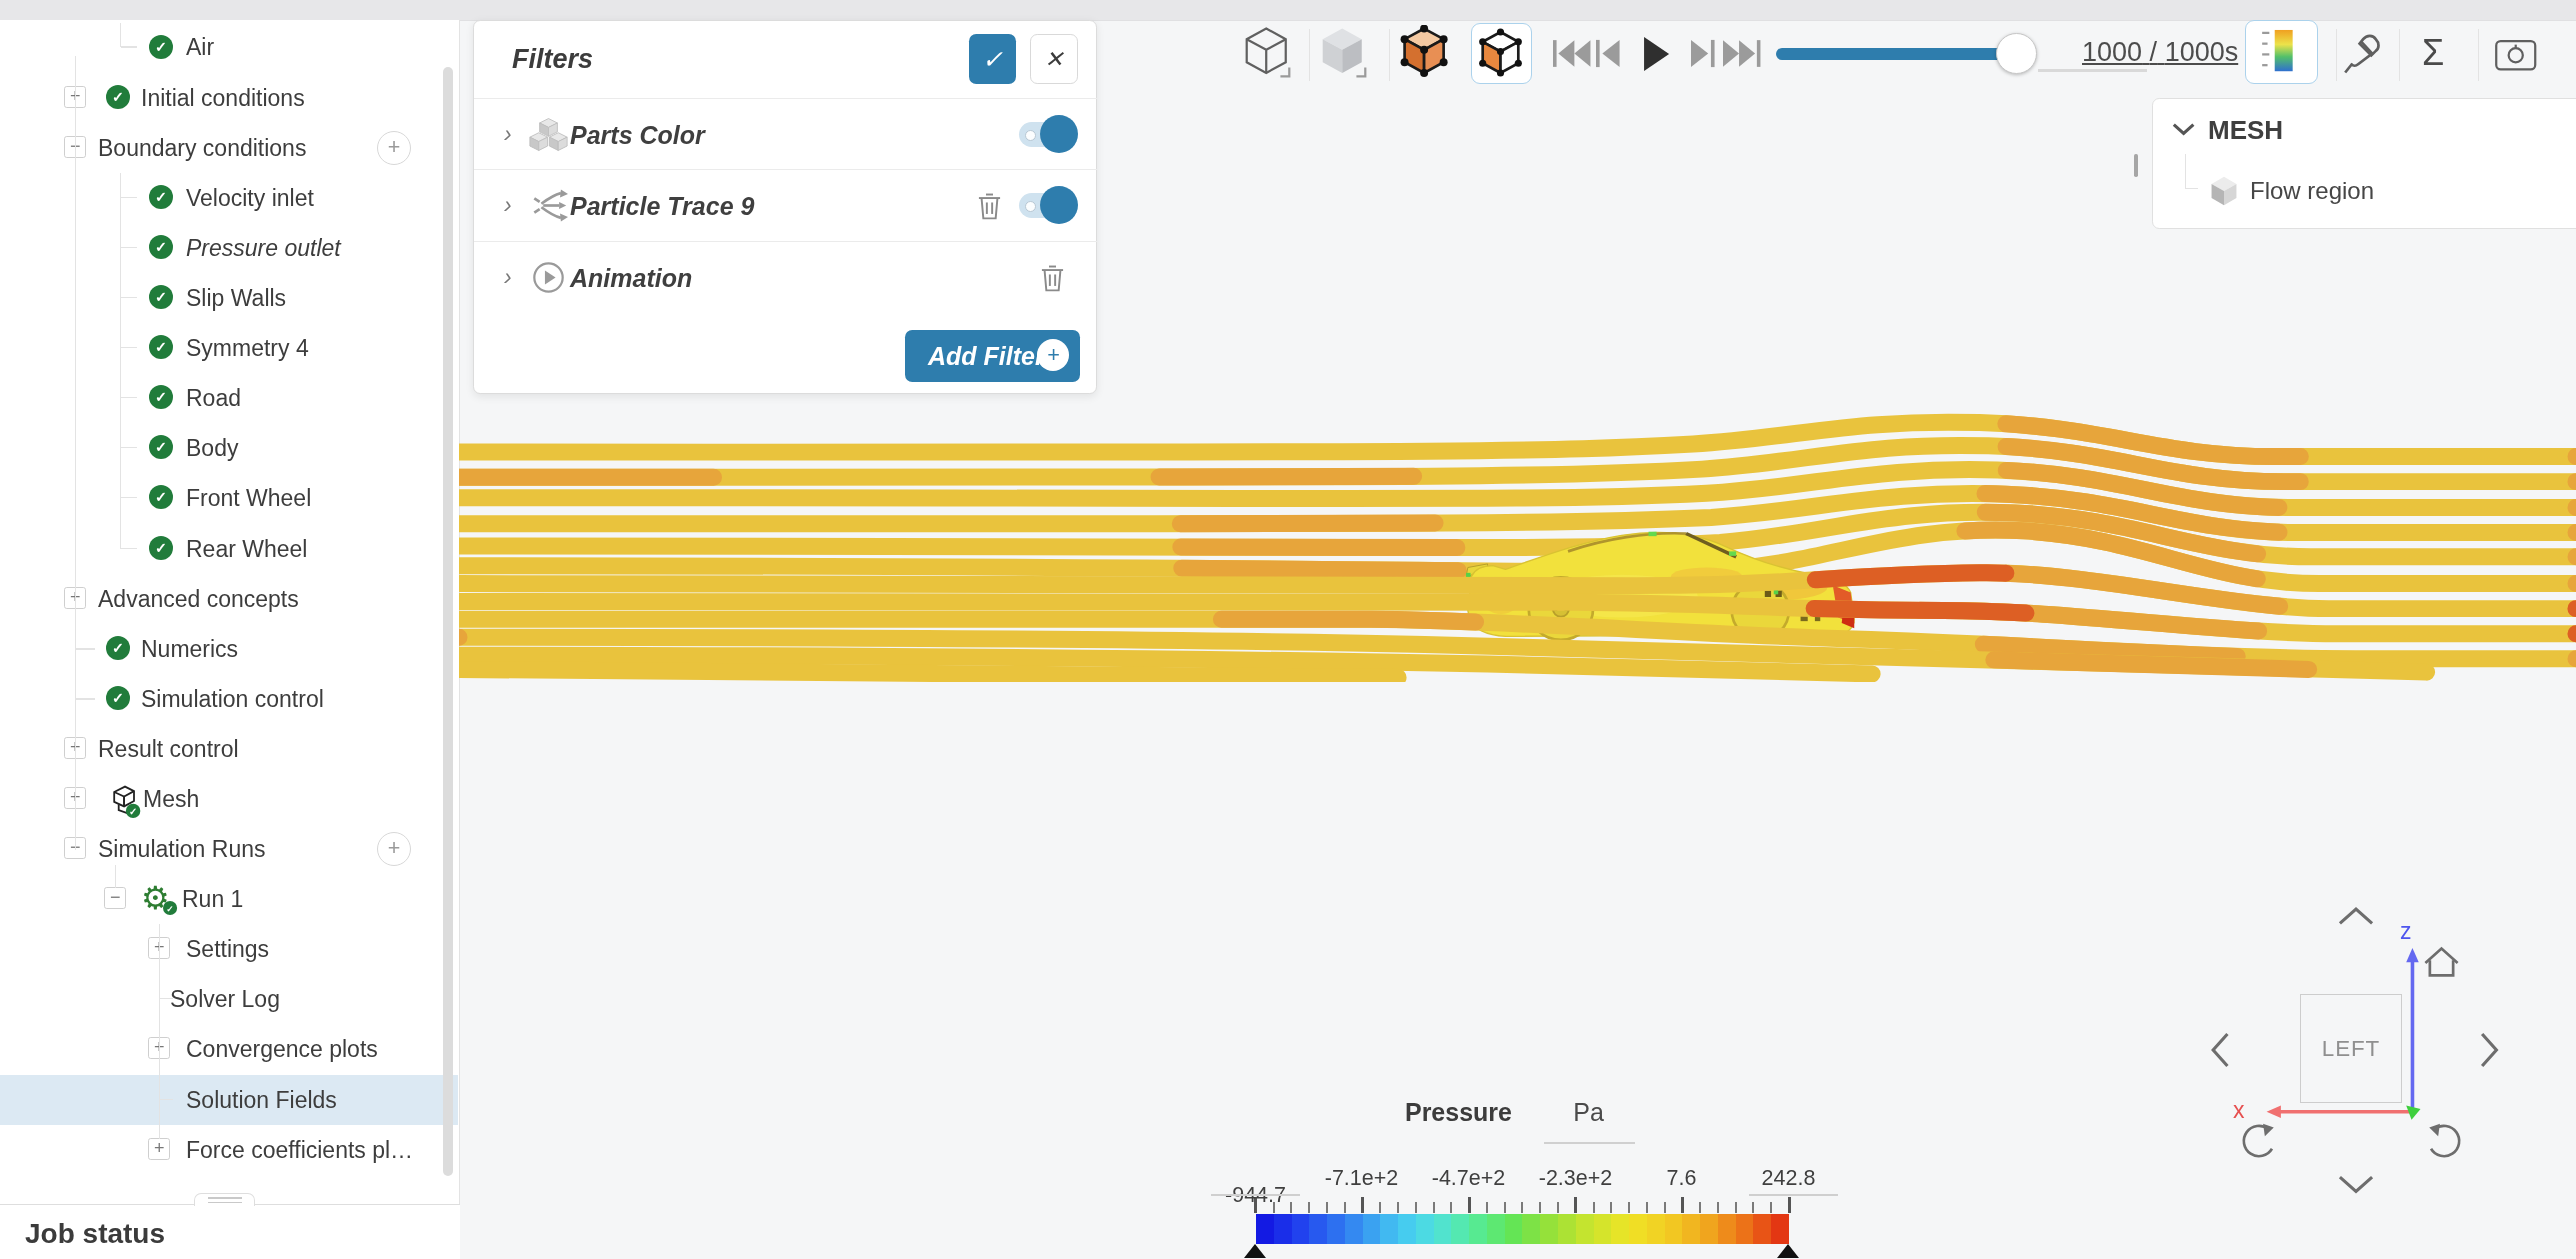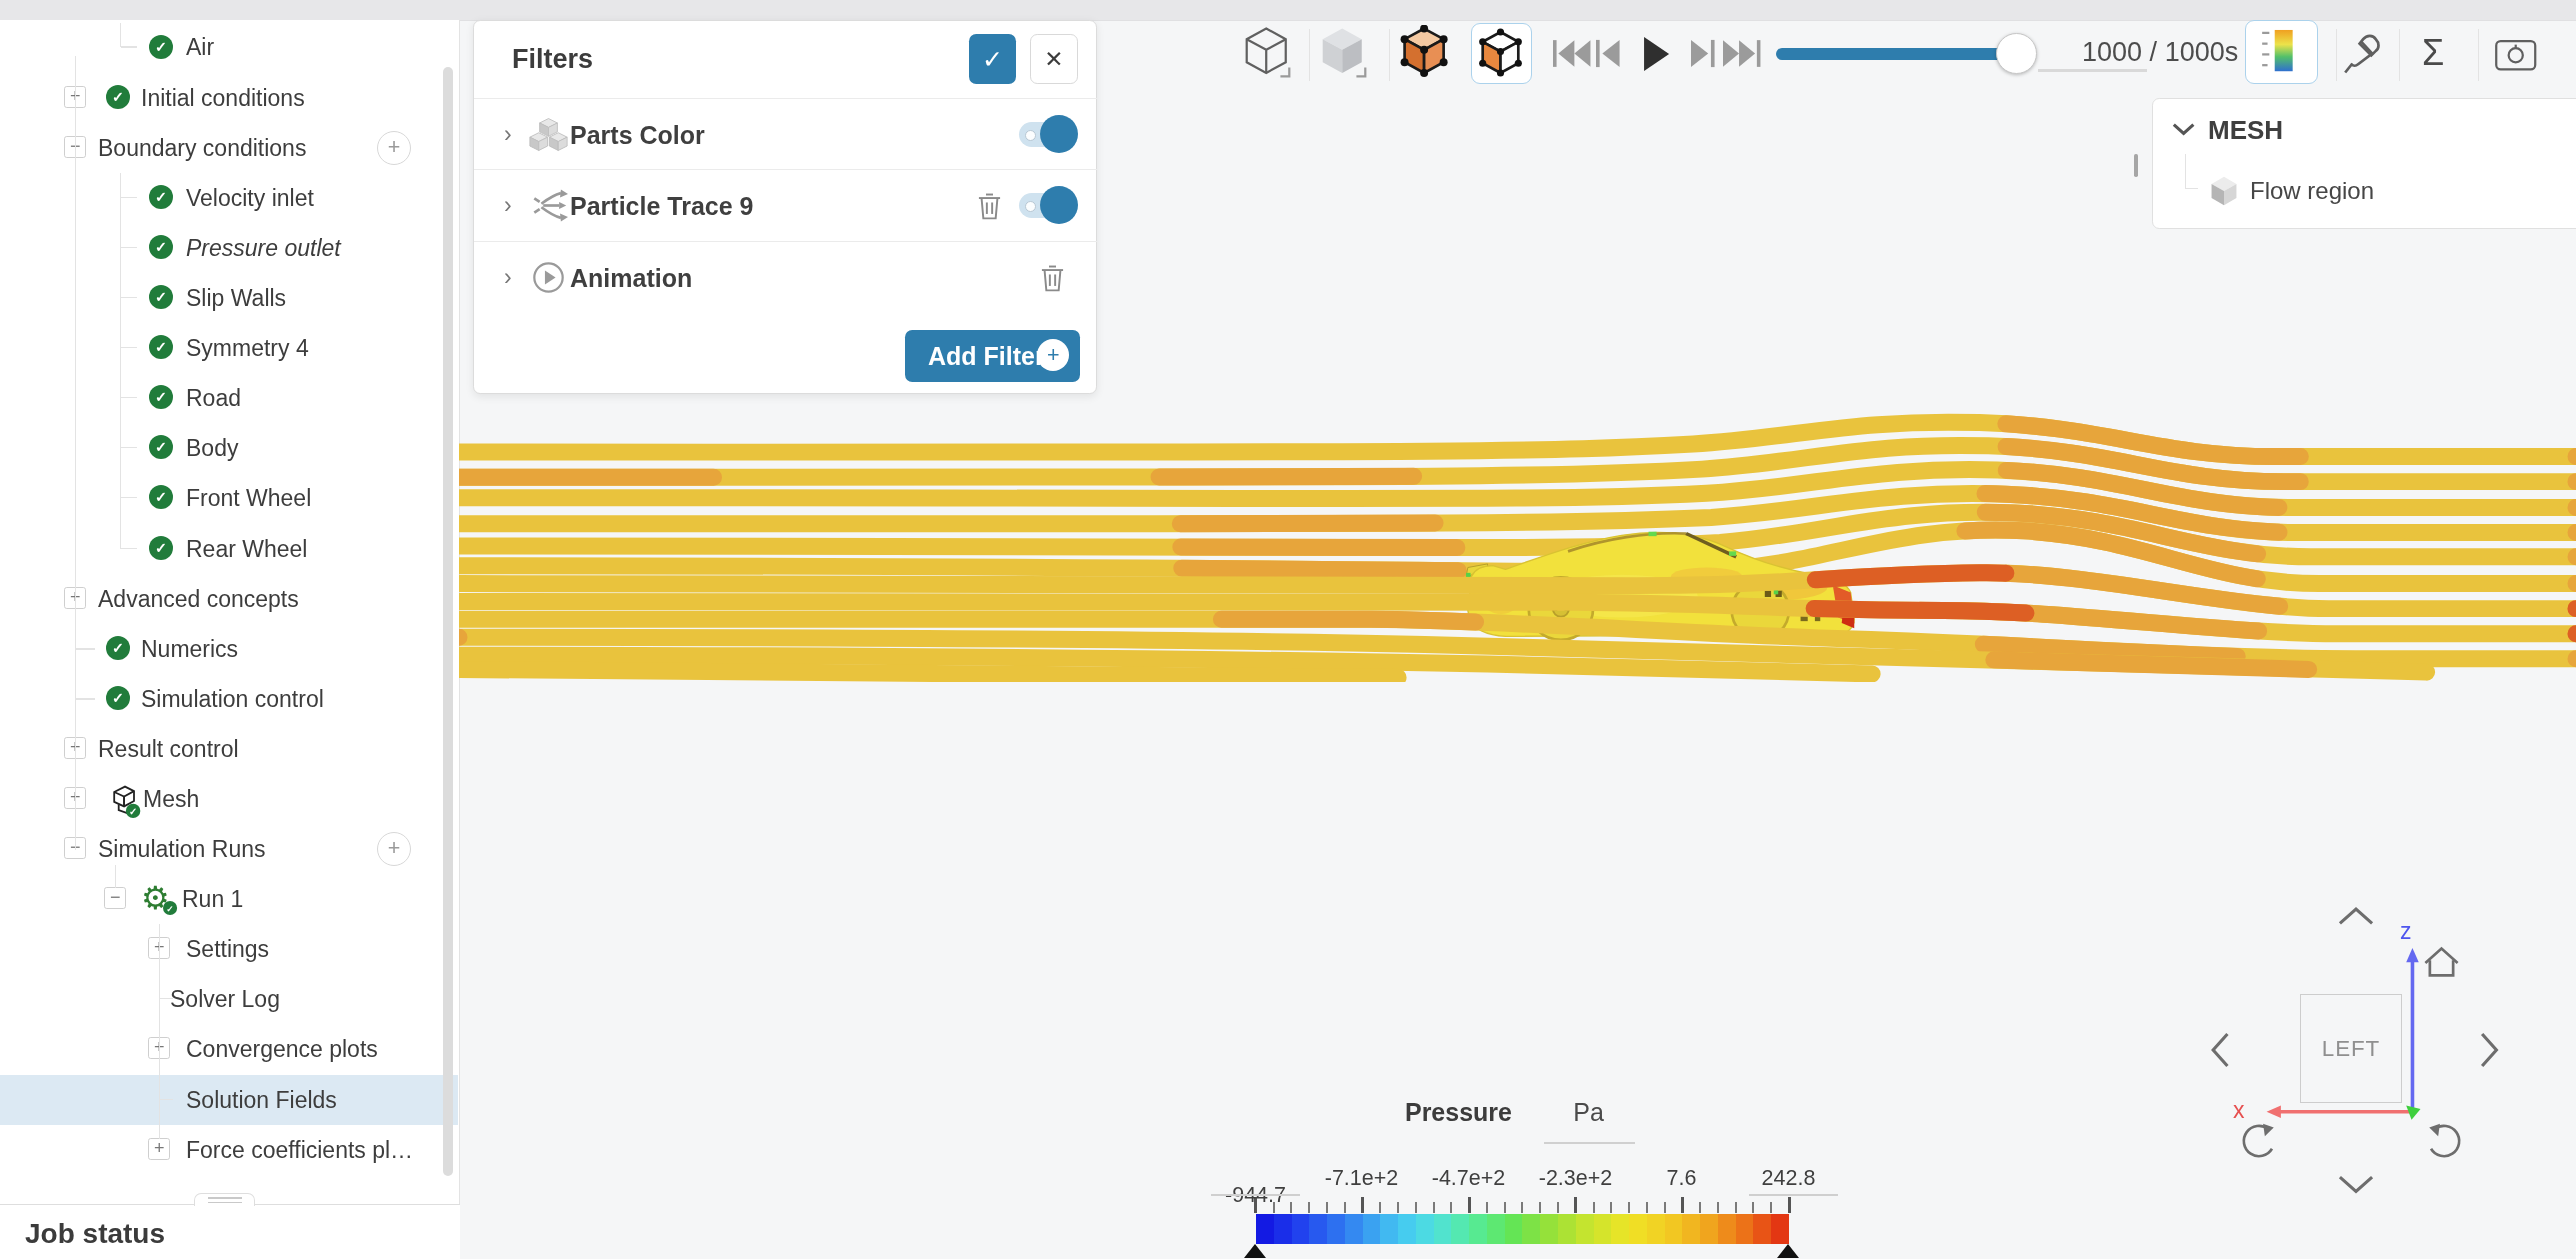--- a/index.html
+++ b/index.html
@@ -22,21 +22,21 @@
   .gl{position:absolute;background:#e3e3e3;}
   #sidebar-scrollbar{left:443px;top:47px;width:9.8px;height:1109px;border-radius:5.4px;background:#dcdcdc;}
   
   #jobpanel{left:0;top:1204px;width:460px;height:55px;background:#fff;border-top:0.9px solid #dedede;}
   #jobnotch{left:194px;top:-12.5px;width:59px;height:12.5px;background:#fff;border:0.9px solid #dedede;border-bottom:none;
             border-radius:7.2px 7.2px 0 0;}
   .notchline{position:absolute;left:12.5px;width:34px;height:1.8px;background:#c9c9c9;}
   #jobtitle{left:25px;top:12.5px;font-size:28px;font-weight:bold;color:#3b3b3b;}
   
   #filters{left:473px;top:19.7px;width:624px;height:374px;background:#fff;border:0.9px solid #dcdcdc;border-radius:7.2px;
-           box-shadow:0 2.7px 9px rgba(0,0,0,.08);box-sizing:border-box;}
+           box-shadow:0 2.7px 9px rgba(0,0,0,.08);box-sizing:border-box;font-style:italic;}
   #filters-title{left:38px;top:0;height:77px;line-height:77px;font-size:27px;font-weight:600;color:#3c3c3c;}
   #filters-confirm{left:495px;top:13.4px;width:47px;height:50px;background:#2e7dad;border-radius:7.2px;color:#fff;
            font-size:25px;line-height:50px;text-align:center;cursor:pointer;}
   #filters-close{left:556px;top:13.4px;width:48px;height:50px;background:#fff;border:0.9px solid #d9d9d9;border-radius:7.2px;
            color:#3c3c3c;font-size:23px;line-height:48px;text-align:center;box-sizing:border-box;cursor:pointer;}
   .frow{position:absolute;left:0;width:623px;height:72px;border-top:0.9px solid #ebebeb;}
   .frow .chev{position:absolute;left:30px;top:0;height:72px;line-height:70px;font-size:23px;color:#777;}
   .frow .ficon{position:absolute;left:55px;top:16px;width:39px;height:39px;}
   .frow .flbl{position:absolute;left:96px;top:0;height:72px;line-height:72px;font-size:25px;font-weight:600;color:#3f3f3f;}
   .toggle{position:absolute;right:21.5px;top:23px;width:57px;height:25px;background:#cfe2ef;border-radius:12.5px;cursor:pointer;}
@@ -48,21 +48,21 @@
   #addfilter .pc{position:absolute;right:10.7px;top:9.8px;width:32px;height:32px;border-radius:50%;background:#fff;
       color:#2e7dad;font-size:21.5px;line-height:32px;text-align:center;}
   
   .tooldiv{position:absolute;top:29px;width:0.9px;height:52px;background:#e3e3e3;}
   .toolbtn{position:absolute;cursor:pointer;}
   #selcube-btn,#colormap-btn{border:1.8px solid #abd2ec;border-radius:9px;background:#fff;box-sizing:border-box;}
   #timeline-track{left:1776px;top:48px;width:240px;height:11.6px;border-radius:6.3px;background:#2e7dad;cursor:pointer;}
   #timeline-handle{left:1996px;top:33px;width:41px;height:41px;border-radius:50%;background:#fff;
       border:1.8px solid #c7c7c7;box-shadow:0 0.9px 3.6px rgba(0,0,0,.25);box-sizing:border-box;cursor:grab;}
   #time-underline{left:2038px;top:69px;width:109px;height:2.7px;background:#d9d9d9;}
-  #timetext{left:2082px;top:34px;height:36px;line-height:36px;font-size:27px;color:#4c4c4c;white-space:nowrap;}
+  #timetext{left:2082px;top:34px;height:36px;line-height:36px;font-size:27px;color:#4c4c4c;white-space:nowrap;text-decoration:underline;}
   #sigma-btn{font-size:36px;color:#4a4a4a;}
   
   #meshpanel{left:2152px;top:98px;width:425px;height:131px;background:#fff;border:0.9px solid #e0e0e0;
       border-radius:7.2px 0 0 7.2px;box-sizing:border-box;}
   #mesh-title{left:55px;top:16px;height:30px;line-height:30px;font-size:26px;font-weight:bold;color:#3f3f3f;}
   #flow-label{left:97px;top:77px;height:29px;line-height:29px;font-size:24px;color:#464646;}
   #rp-nub{left:2134px;top:154px;width:3.6px;height:23px;background:#a6a6a6;border-radius:1.8px;}
   
   #legend-title{left:1351px;top:1098px;width:161px;text-align:right;font-size:25px;font-weight:bold;color:#3c3c3c;}
   #legend-unit{left:1544px;top:1098px;width:89px;text-align:center;font-size:25px;color:#4a4a4a;cursor:pointer;}

